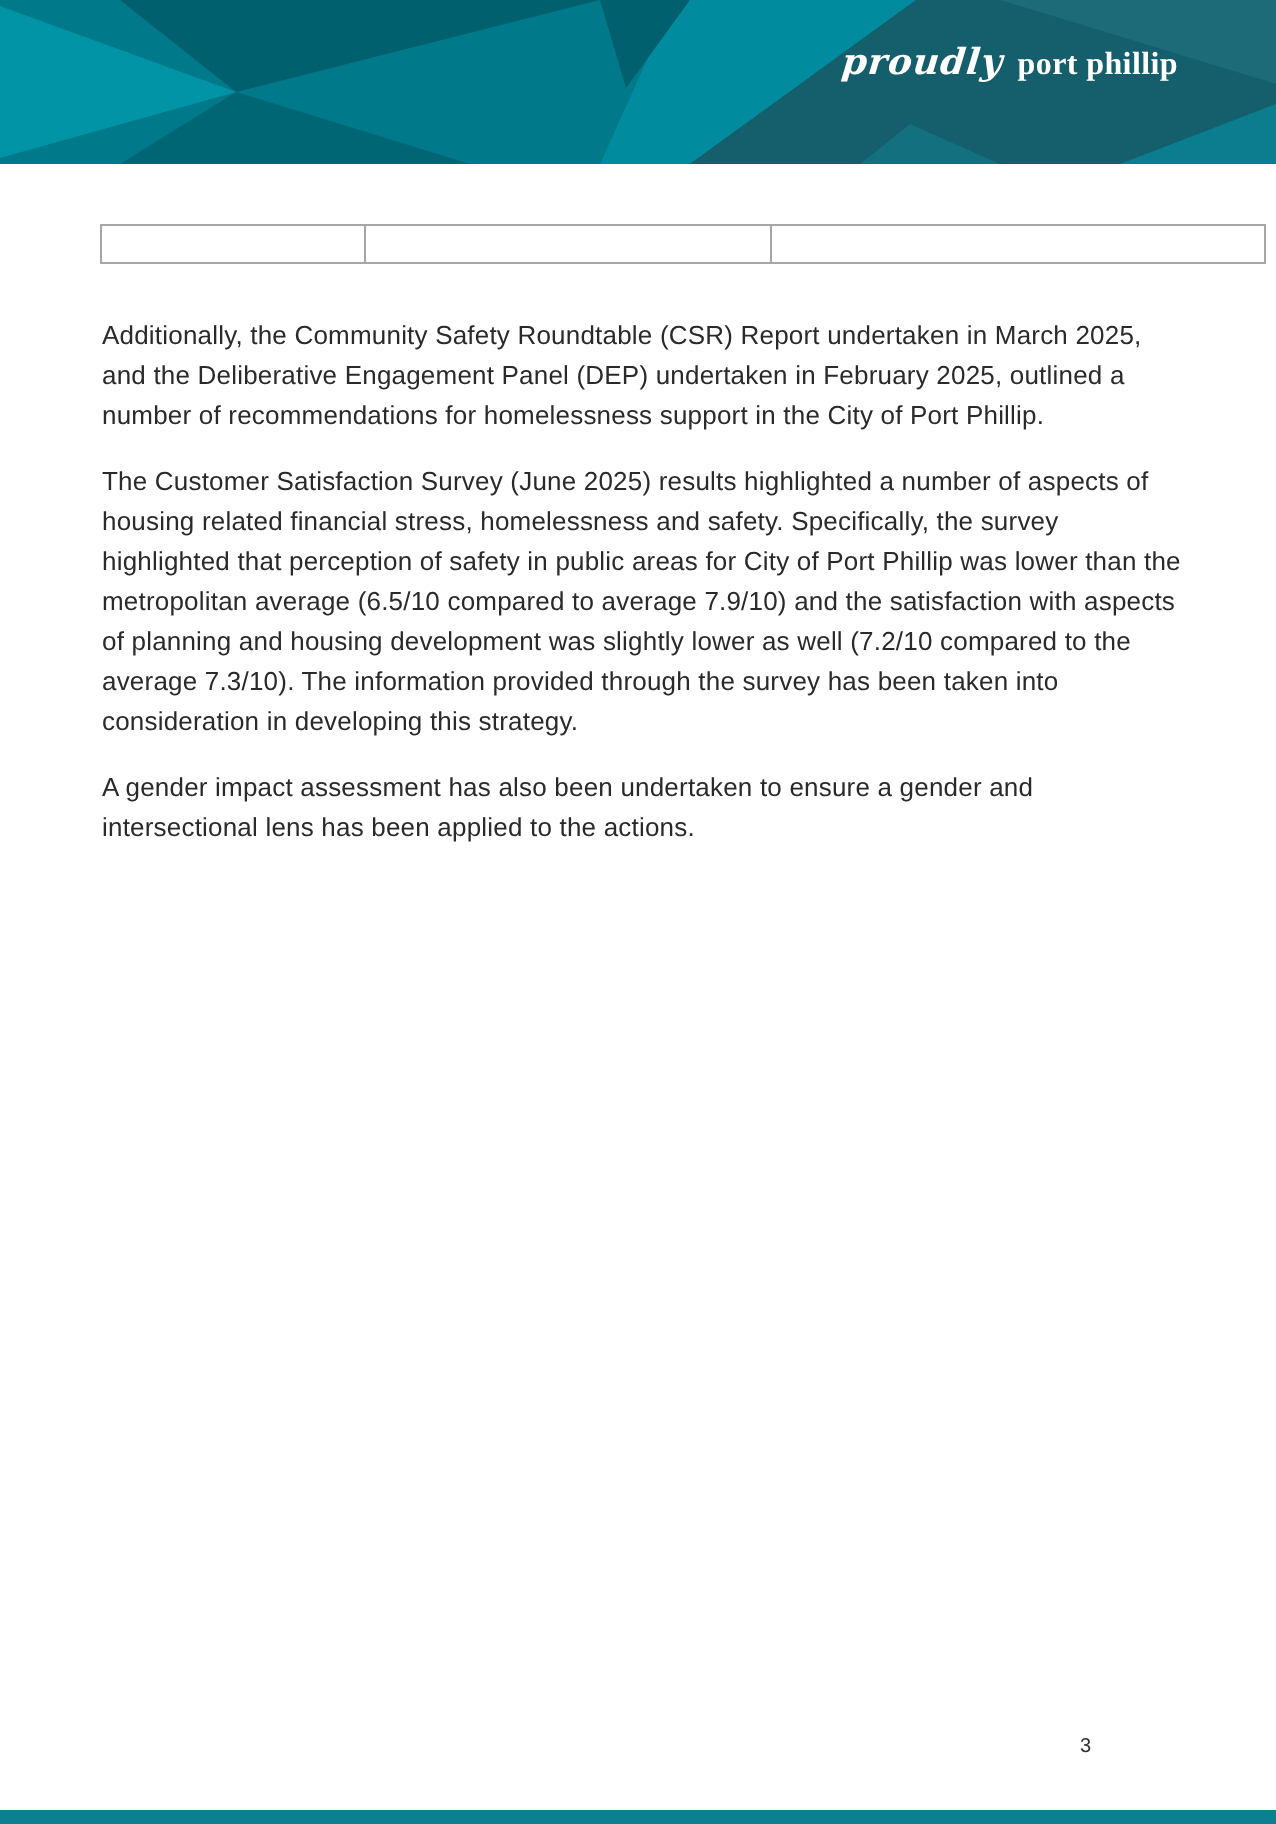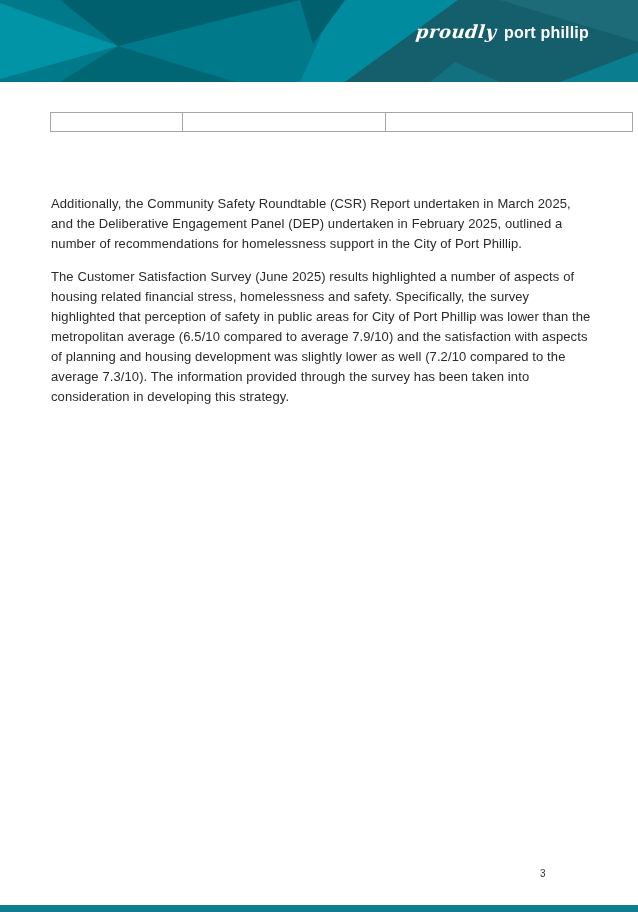--- a/index.html
+++ b/index.html
@@ -19,21 +19,21 @@
     color:#ffffff;white-space:nowrap;
     display:flex;align-items:baseline;gap:7px;
   }
   .logo .script{
     font-family:"DejaVu Serif",serif;
     font-style:italic;font-weight:bold;
     font-size:18px;letter-spacing:.5px;
     transform:skewX(-6deg);
   }
   .logo .brand{
-    font-family:Liberation Sans, sans-serif;
+    font-family:Liberation Serif, serif;
     font-weight:bold;font-size:16px;letter-spacing:.2px;
   }
   
   .top-table{
     position:absolute;top:112px;left:50px;
     border-collapse:collapse;
     width:555px;height:20px;
     table-layout:fixed;
   }
   .top-table td{
@@ -43,21 +43,20 @@
   }
   .col1{width:123px;}
   .col2{width:194px;}
   .col3{width:238px;}
   
   .content{
     position:absolute;top:158px;left:51px;width:541px;
     color:#2a2a2a;
     font-size:13px;line-height:20px;
     letter-spacing:.1px;
-    margin-top:36px;
   }
   .content p{margin:0 0 13px 0;}
   
   .page-number{
     position:absolute;top:868px;left:540px;
     font-size:10px;color:#333333;
   }
   
   .bottom-strip{
     position:absolute;left:0;bottom:0;
@@ -95,19 +94,20 @@
         <td class="col1"></td>
         <td class="col2"></td>
         <td class="col3"></td>
       </tr>
     </tbody>
   </table>
 
   <div class="content">
     <p>Additionally, the Community Safety Roundtable (CSR) Report undertaken in March 2025, and the Deliberative Engagement Panel (DEP) undertaken in February 2025, outlined a number of recommendations for homelessness support in the City of Port Phillip.</p>
     <p>The Customer Satisfaction Survey (June 2025) results highlighted a number of aspects of housing related financial stress, homelessness and safety. Specifically, the survey highlighted that perception of safety in public areas for City of Port Phillip was lower than the metropolitan average (6.5/10 compared to average 7.9/10) and the satisfaction with aspects of planning and housing development was slightly lower as well (7.2/10 compared to the average 7.3/10). The information provided through the survey has been taken into consideration in developing this strategy.</p>
+    <p>A gender impact assessment has also been undertaken to ensure a gender and intersectional lens has been applied to the actions.</p>
   </div>
 
   <div class="page-number">3</div>
 
   <div class="bottom-strip"></div>
 
 </div>
 
 </body></html>

